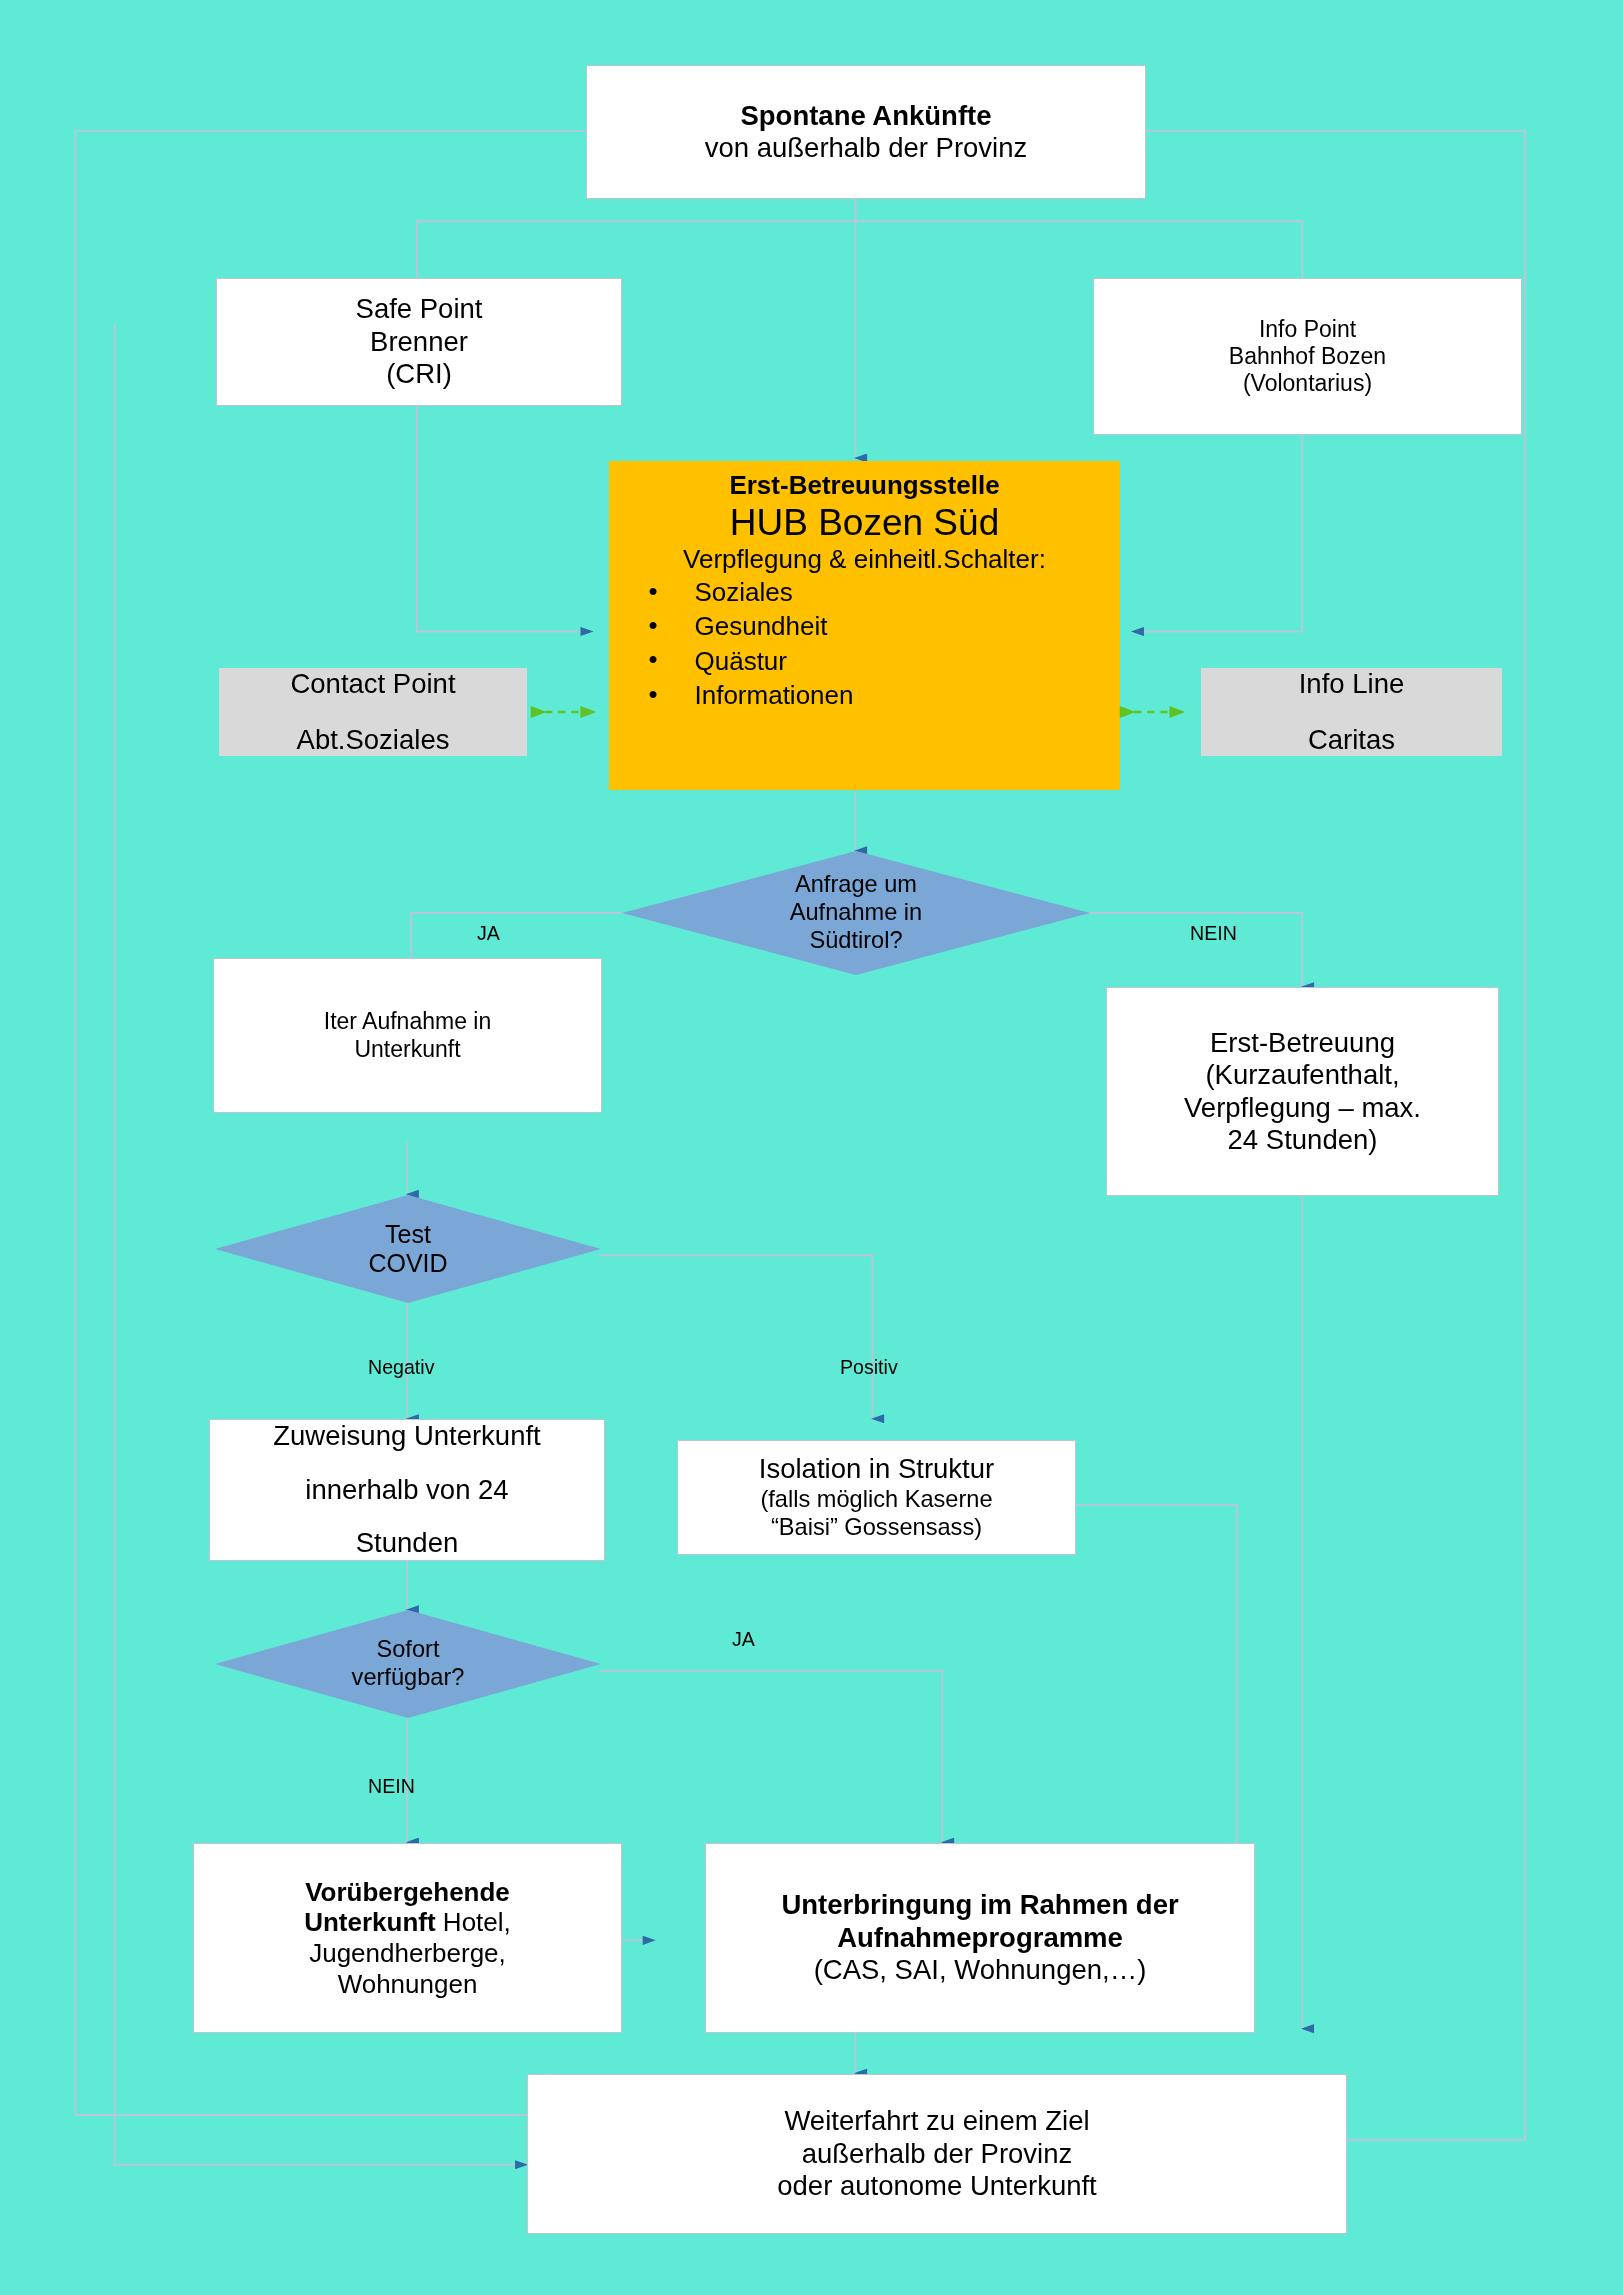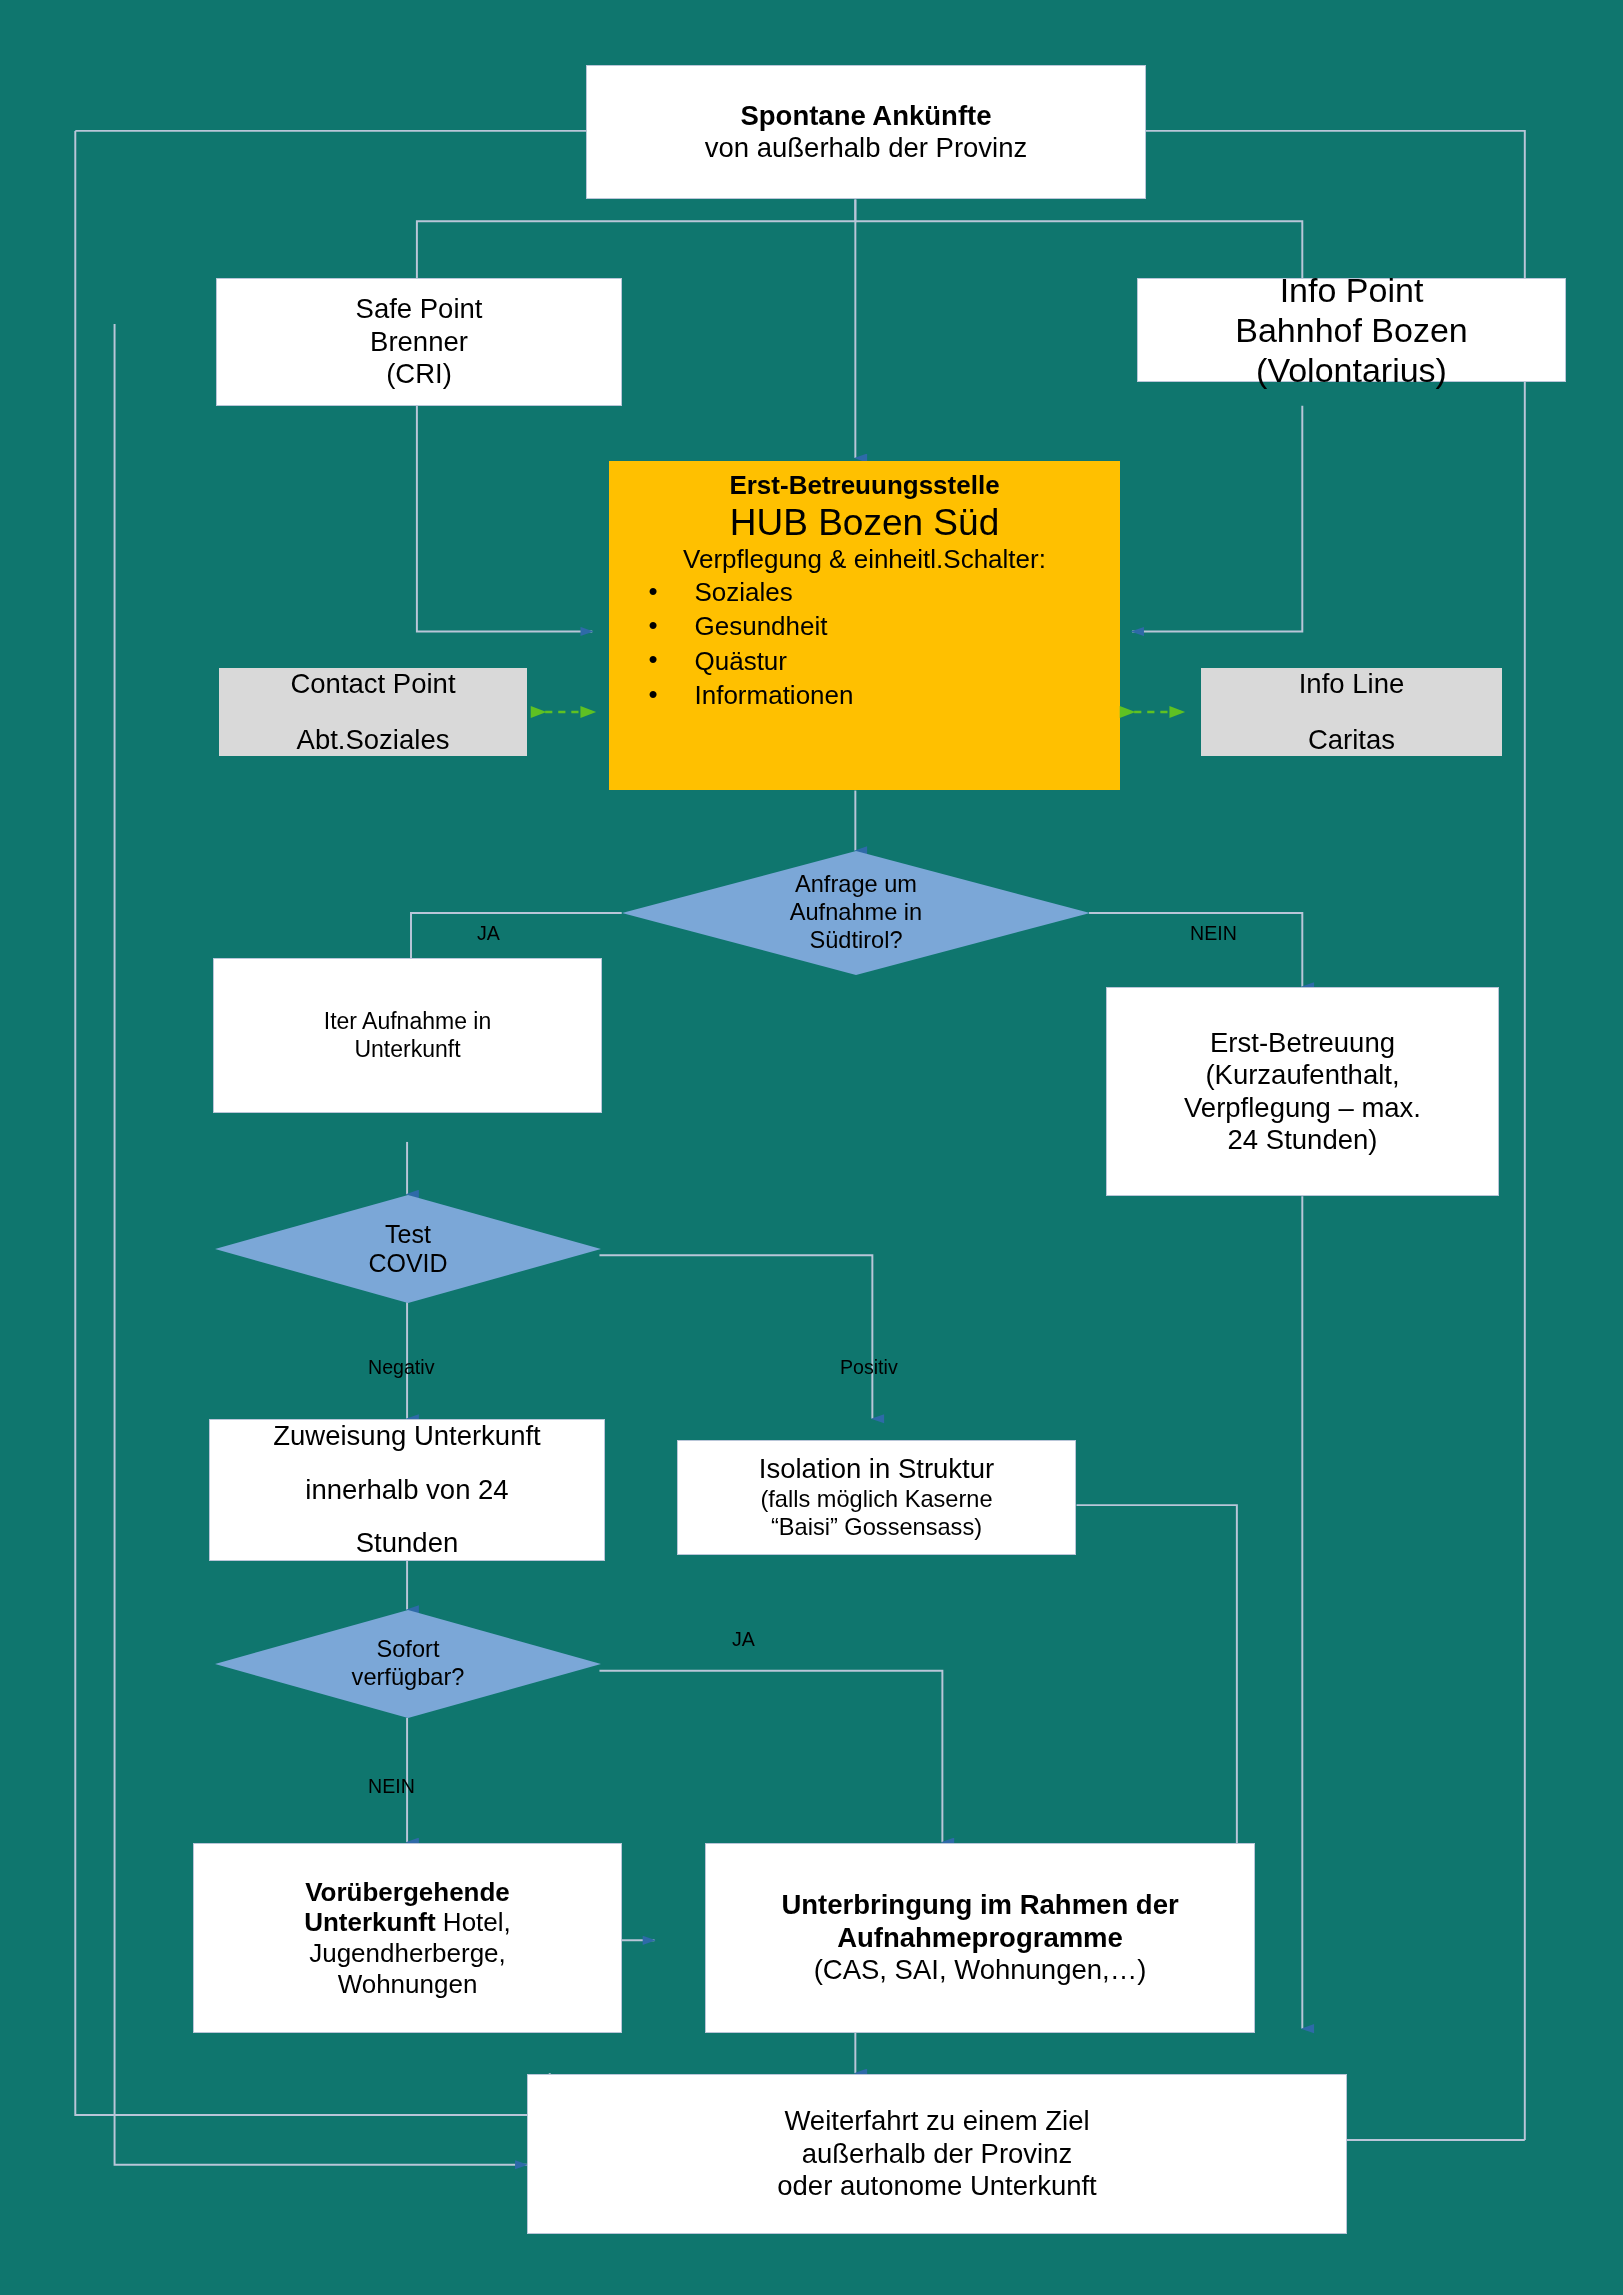--- a/index.html
+++ b/index.html
@@ -1,17 +1,17 @@
 <!DOCTYPE html>
 <html style="font-size:10.5px"><head>
 <meta charset="utf-8">
 <style>
   html,body{margin:0;padding:0;background:#ffffff;}
   body{font-family:"Liberation Sans",sans-serif;color:#000;}
-  #canvas{position:relative;width:1623px;height:2295px;background:#0f766e;overflow:hidden;}
+  #canvas{position:relative;width:1623px;height:2295px;background:#5eead4;overflow:hidden;}
   #wires{position:absolute;left:0;top:0;width:1623px;height:2295px;}
   .node{position:absolute;box-sizing:border-box;display:flex;flex-direction:column;
         align-items:center;justify-content:center;text-align:center;line-height:1.18;}
   .boxnode{border:1.3px solid #b9c6d8;background:#ffffff;}
   .graybox{border:none;background:#d9d9d9;gap:24px;}
   .orangebox{border:none;background:#ffc000;}
   .diamond{background:transparent;border:none;}
   .dshape{position:absolute;left:0;top:0;width:100%;height:100%;}
   .dlabel{position:relative;z-index:2;width:78%;text-align:center;}
   .ln{display:block;}
@@ -98,21 +98,21 @@
     <span class="ln b">Spontane Ankünfte</span>
     <span class="ln">von außerhalb der Provinz</span>
   </div>
 
   <div class="node boxnode" style="left:216px;top:278px;width:406px;height:128px;font-size:27.5px;">
     <span class="ln">Safe Point</span>
     <span class="ln">Brenner</span>
     <span class="ln">(CRI)</span>
   </div>
 
-  <div class="node boxnode" style="left:1093px;top:278px;width:429px;height:104px;font-size:34px;margin-left:44px;">
+  <div class="node boxnode" style="left:1093px;top:278px;width:429px;height:157px;font-size:23px;">
     <span class="ln">Info Point</span>
     <span class="ln">Bahnhof Bozen</span>
     <span class="ln">(Volontarius)</span>
   </div>
 
   <div class="node orangebox" style="left:609px;top:461px;width:511px;height:329px;justify-content:flex-start;padding-top:9px;">
     <span class="hubtitle">Erst-Betreuungsstelle</span>
     <span class="hubname">HUB Bozen Süd</span>
     <span class="hubsub">Verpflegung &amp; einheitl.Schalter:</span>
     <ul class="hublist">

